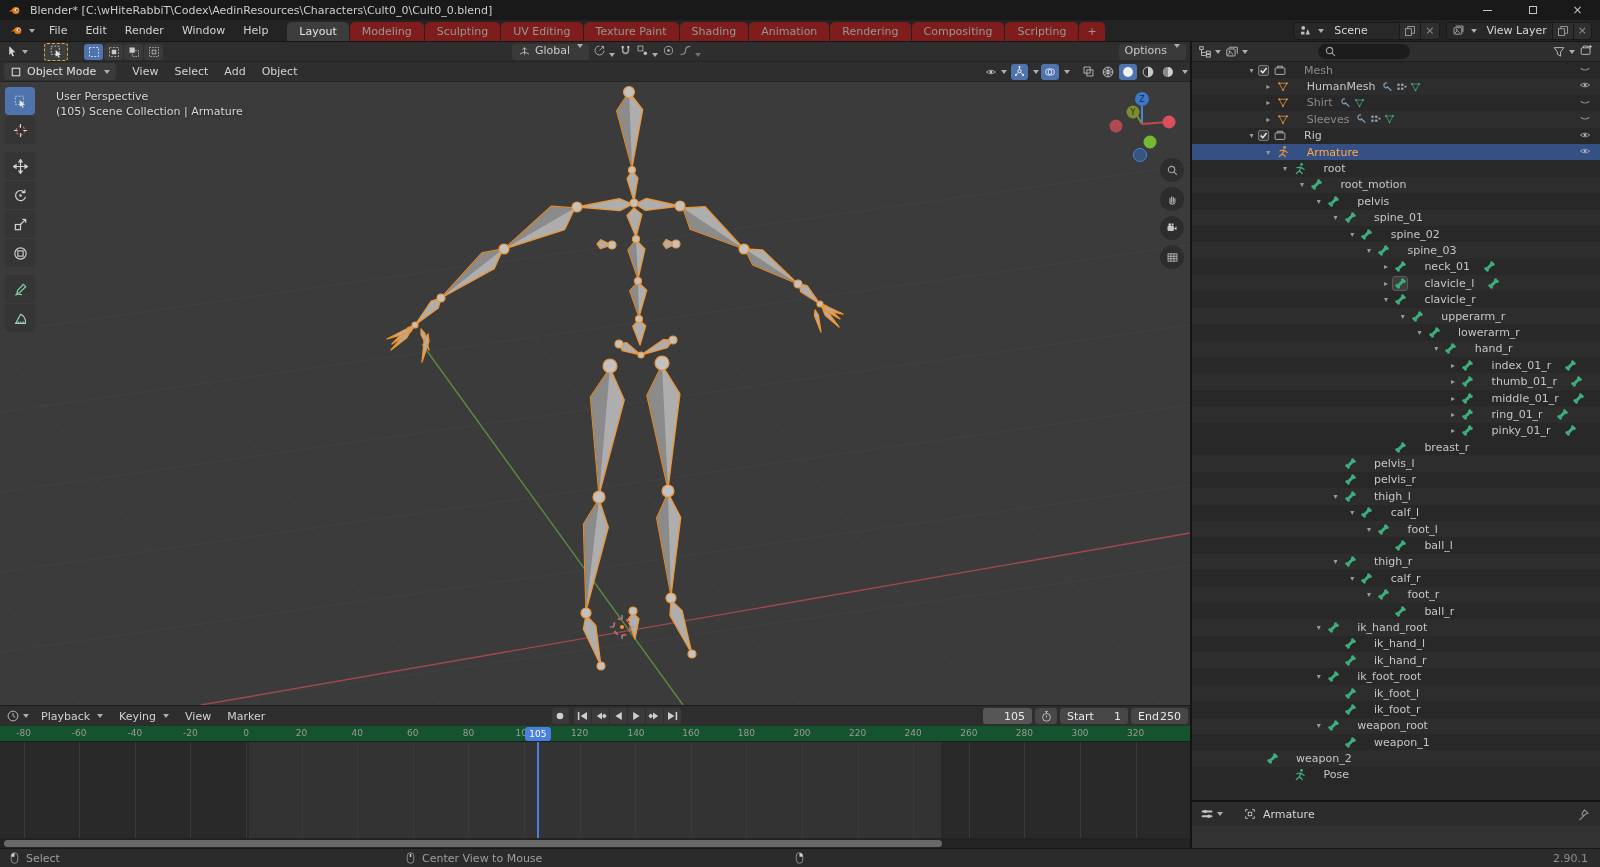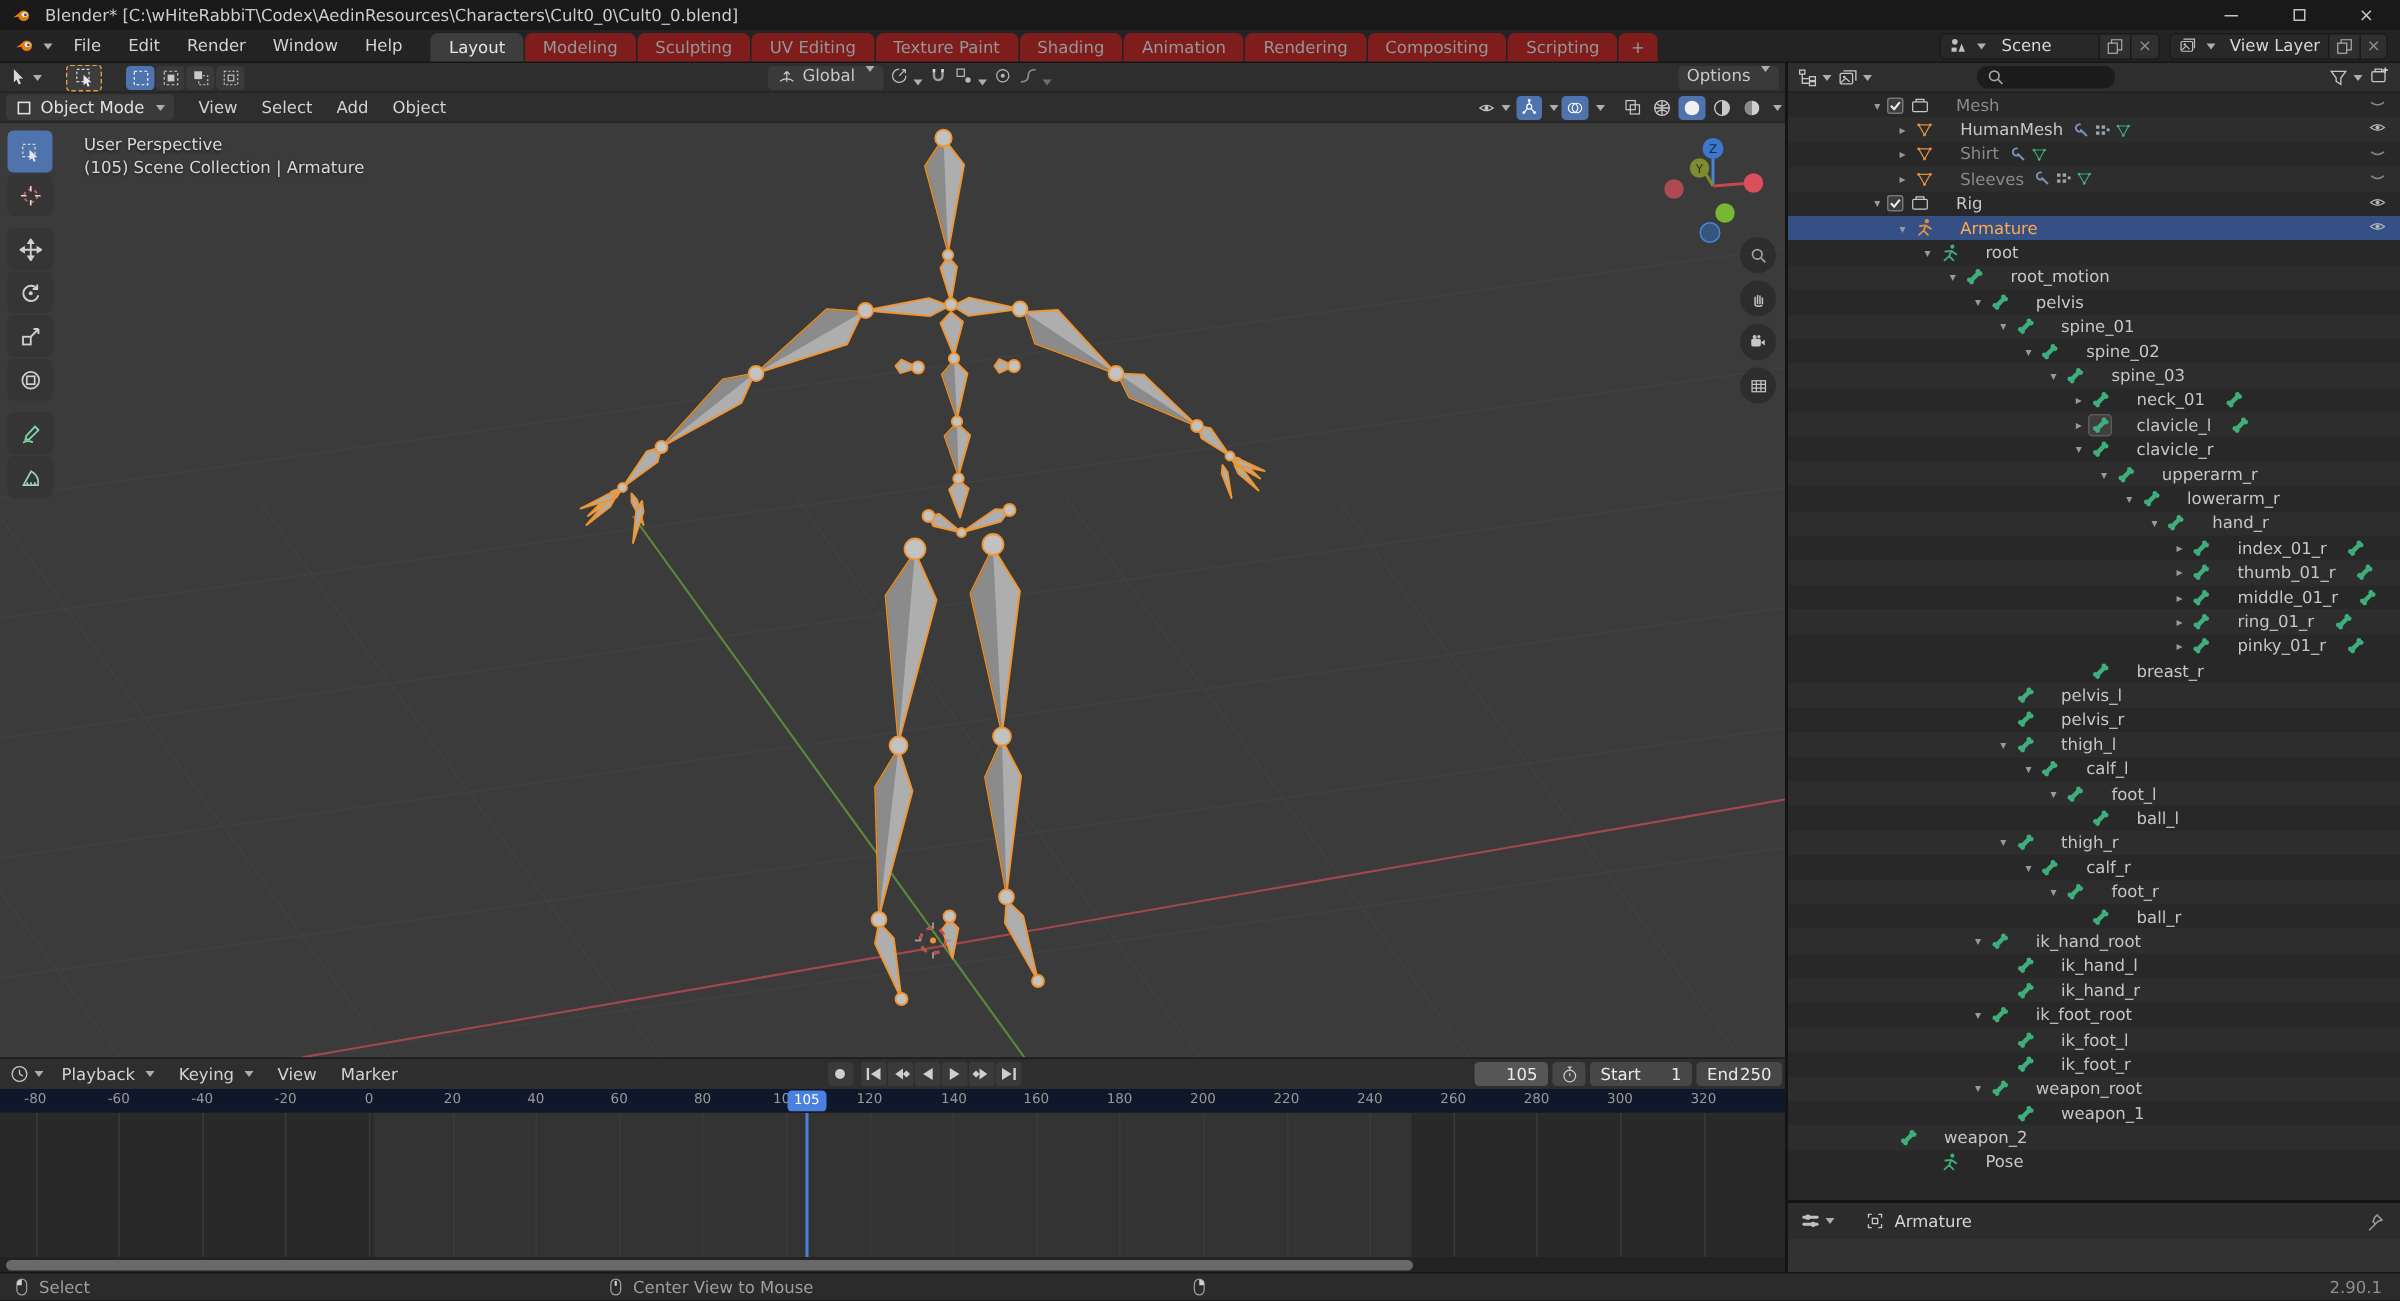--- a/index.html
+++ b/index.html
@@ -62,21 +62,21 @@
   .tl-menus .menu-item{display:flex;align-items:center;gap:4px;padding:2px 8px;}
   .transport{position:absolute;left:552px;display:flex;align-items:center;gap:1px;}
   .transport .pbtn{width:17px;height:16px;display:flex;align-items:center;justify-content:center;background:#3a3a3a;border-radius:2px;}
   .transport .pbtn.rec{background:#3a3a3a;border-radius:3px;margin-right:4px;}
   .tl-fields{position:absolute;right:0;display:flex;align-items:center;gap:3px;padding-right:2px;}
   .numfield{height:16px;border-radius:3px;background:#474747;display:flex;align-items:center;justify-content:space-between;padding:0 7px;color:#e8e8e8;}
   .numfield.frame{background:#565656;width:49px;justify-content:flex-end;}
   .numfield.start{width:68px;}
   .numfield.end{width:57px;}
   .stopwatch-btn{width:22px;height:16px;background:#474747;border-radius:3px;display:flex;align-items:center;justify-content:center;}
-  .tl-ruler{position:relative;height:16px;background:#0f172a;border-bottom:1px solid #1e1e1e;overflow:hidden;}
+  .tl-ruler{position:relative;height:16px;background:#14532d;border-bottom:1px solid #1e1e1e;overflow:hidden;}
   .tick{position:absolute;top:2px;width:34px;margin-left:-17px;text-align:center;font-size:9px;color:#9a9a9a;}
   .ph-badge{position:absolute;top:1px;width:26px;margin-left:-13px;height:14px;border-radius:3px;background:#4a80e0;color:#fff;
             font-size:9px;display:flex;align-items:center;justify-content:center;}
   .tl-tracks{position:relative;height:96px;background:#292929;overflow:hidden;}
   .range-band{position:absolute;top:0;bottom:0;background:#333333;}
   .vline{position:absolute;top:0;bottom:0;width:1px;background:#3a3a3a;}
   .playhead{position:absolute;top:0;bottom:0;width:2px;background:#4a80e0;margin-left:-1px;}
   .tl-scroll{position:relative;height:10px;background:#232323;}
   .scroll-thumb{position:absolute;left:4px;top:1.5px;width:938px;height:7px;border-radius:3.5px;background:#696969;}
   

